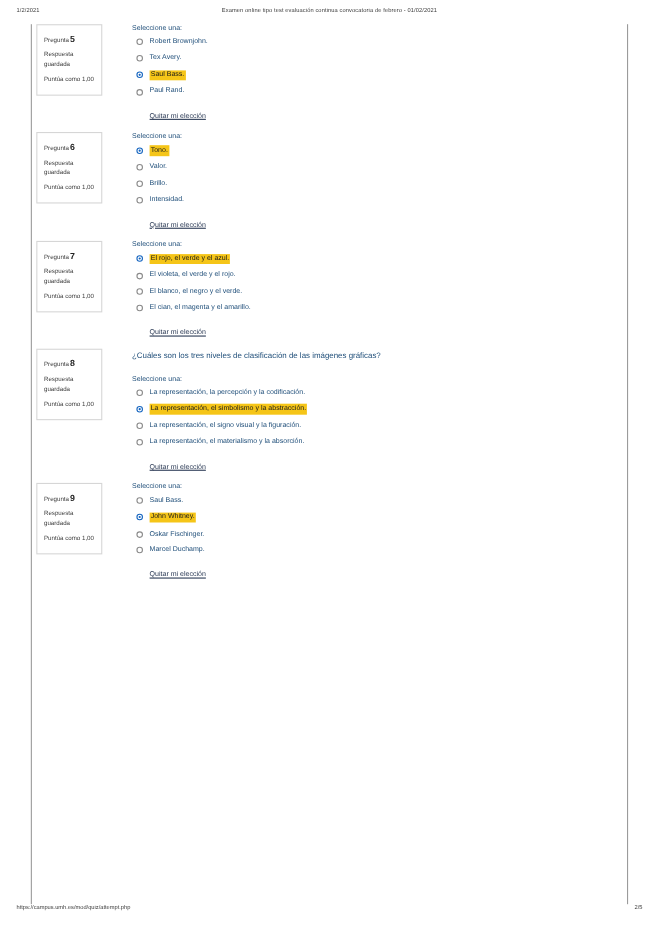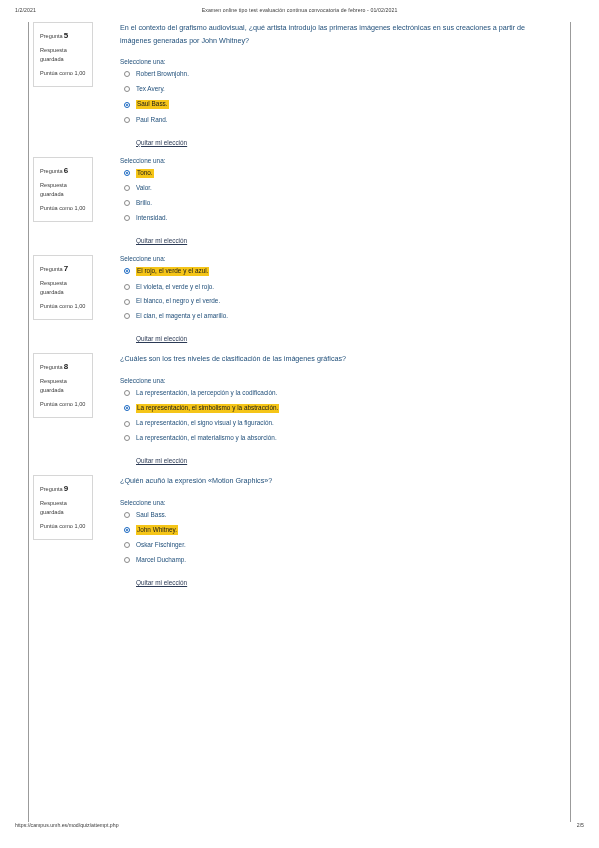--- a/index.html
+++ b/index.html
@@ -206,21 +206,21 @@
 <div class="margin-rule left"></div>
 <div class="margin-rule right"></div>
 
 <div class="content" id="question-list">
     <div class="question">
       <div class="qinfo">
         <div class="qno"><span>Pregunta</span><b>5</b></div>
         <div class="qstate">Respuesta guardada</div>
         <div class="qgrade">Puntúa como 1,00</div>
       </div>
-      <div class="qbody"><div class="qtext">En el contexto del grafismo audiovisual, ¿qué artista introdujo las primeras imágenes electrónicas en sus creaciones a partir de imágenes generadas por John Whitney?</div><div class="answer-label">Seleccione una:</div><div class="opt">
+      <div class="qbody"><div class="answer-label">Seleccione una:</div><div class="opt">
           <span class="radio"></span>
           <span class="opt-text">Robert Brownjohn.</span>
         </div><div class="opt">
           <span class="radio"></span>
           <span class="opt-text">Tex Avery.</span>
         </div><div class="opt selected">
           <span class="radio checked"></span>
           <span class="opt-text">Saul Bass.</span>
         </div><div class="opt">
           <span class="radio"></span>
@@ -286,21 +286,21 @@
           <span class="radio"></span>
           <span class="opt-text">La representación, el materialismo y la absorción.</span>
         </div><a class="clear-link">Quitar mi elección</a></div>
     </div>
     <div class="question">
       <div class="qinfo">
         <div class="qno"><span>Pregunta</span><b>9</b></div>
         <div class="qstate">Respuesta guardada</div>
         <div class="qgrade">Puntúa como 1,00</div>
       </div>
-      <div class="qbody"><div class="qtext">¿Quién acuñó la expresión «Motion Graphics»?</div><div class="answer-label">Seleccione una:</div><div class="opt">
+      <div class="qbody"><div class="answer-label">Seleccione una:</div><div class="opt">
           <span class="radio"></span>
           <span class="opt-text">Saul Bass.</span>
         </div><div class="opt selected">
           <span class="radio checked"></span>
           <span class="opt-text">John Whitney.</span>
         </div><div class="opt">
           <span class="radio"></span>
           <span class="opt-text">Oskar Fischinger.</span>
         </div><div class="opt">
           <span class="radio"></span>

